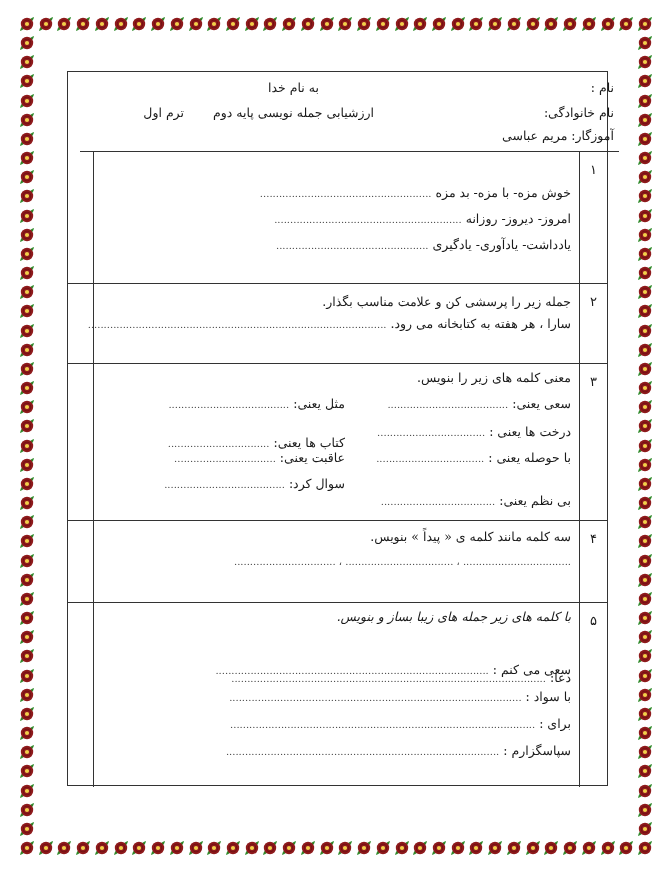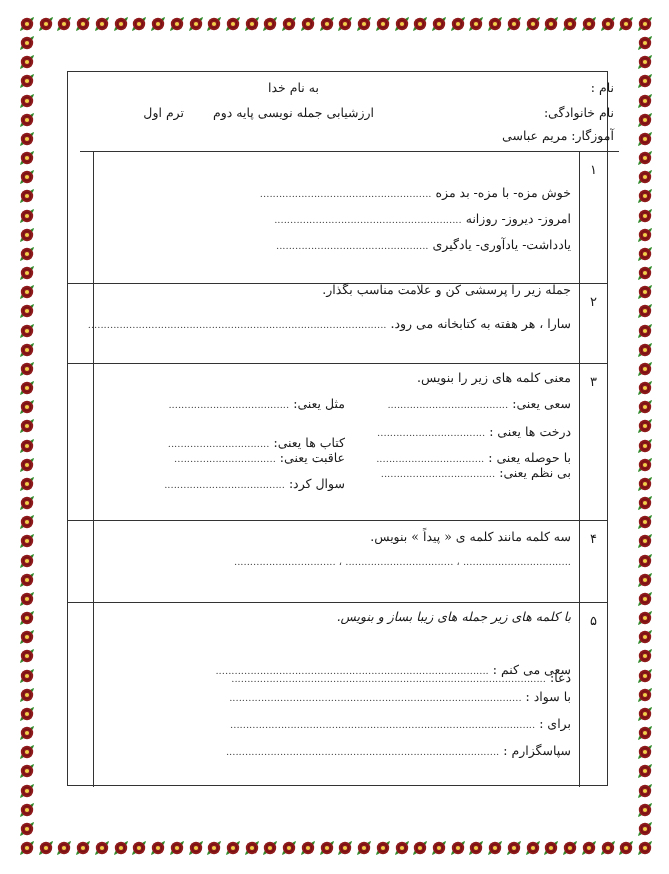--- a/index.html
+++ b/index.html
@@ -1592,21 +1592,21 @@
       <span>یادداشت- یادآوری- یادگیری</span>
       <span class="dots">................................................</span>
     </span>
   </div>
 
   <div class="row" style="top:212px; height:80px;">
     <div class="score-col"></div>
     <div class="num-col">
       <span class="num">۲</span>
     </div>
-    <span class="t" style="right:36px; top:0;margin-left:28px;">جمله زیر را پرسشی کن و علامت مناسب بگذار.</span>
+    <span class="t" style="right:36px; top:12px;margin-left:28px;">جمله زیر را پرسشی کن و علامت مناسب بگذار.</span>
     <span class="t" style="right:36px; top:34px;">
       <span>سارا ، هر هفته به کتابخانه می رود.</span>
       <span class="dots">..............................................................................................</span>
     </span>
   </div>
 
   <div class="row" style="top:292px; height:157px;">
     <div class="score-col"></div>
     <div class="num-col">
       <span class="num">۳</span>
@@ -1633,21 +1633,21 @@
 
     <span class="t" style="right:36px; top:88px;">
       <span>با حوصله یعنی :</span>
       <span class="dots">..................................</span>
     </span>
     <span class="t" style="right:262px; top:88px;">
       <span>عاقبت  یعنی:</span>
       <span class="dots">................................</span>
     </span>
 
-    <span class="t" style="right:36px; top:103px;">
+    <span class="t" style="right:36px; top:131px;">
       <span>بی نظم یعنی:</span>
       <span class="dots">....................................</span>
     </span>
     <span class="t" style="right:262px; top:114px;">
       <span>سوال کرد:</span>
       <span class="dots">......................................</span>
     </span>
   </div>
 
   <div class="row" style="top:449px; height:82px;">

